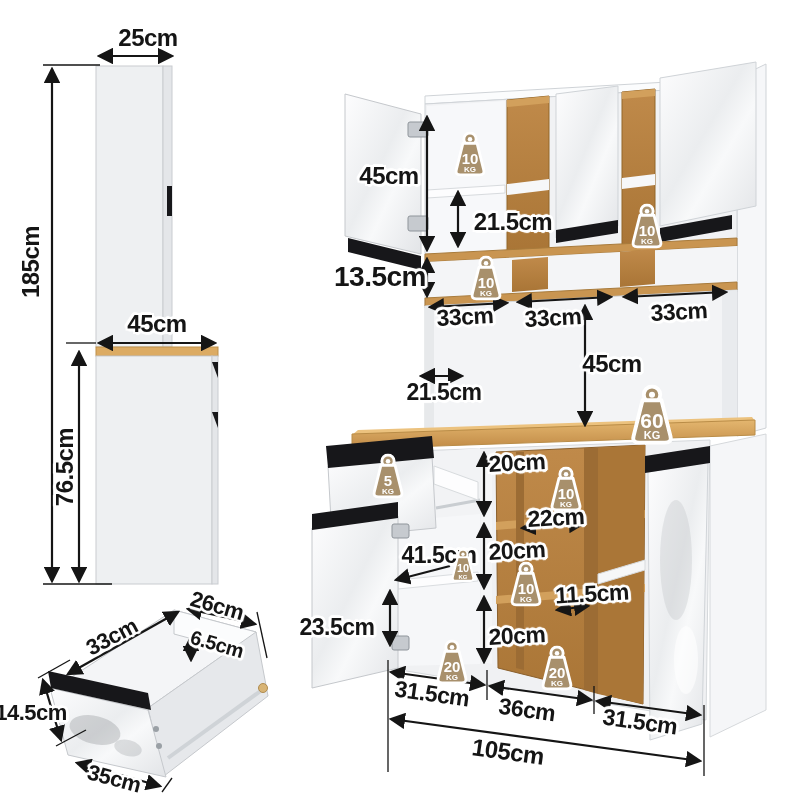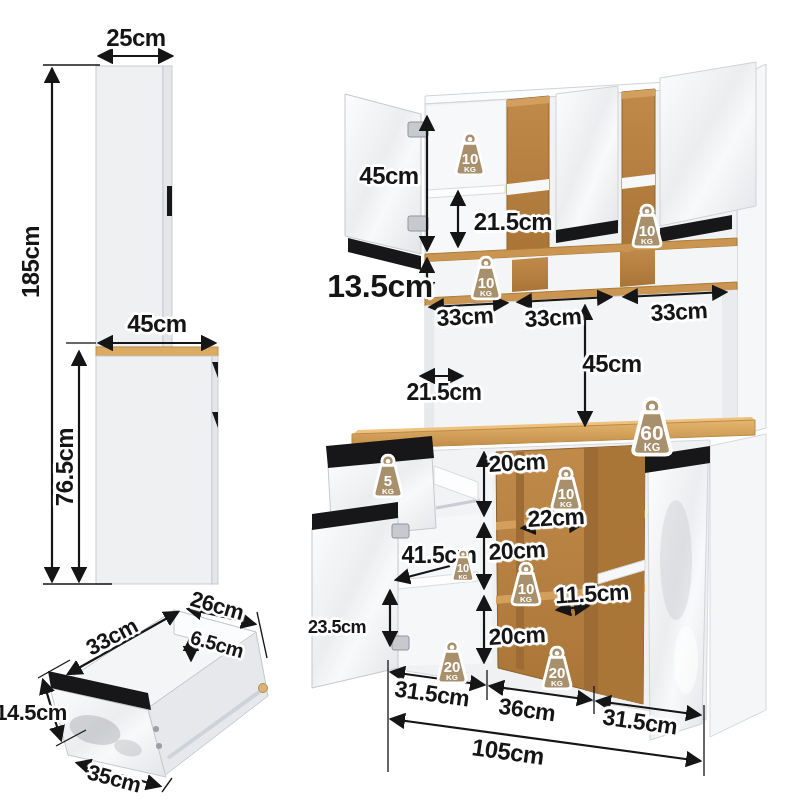--- a/index.html
+++ b/index.html
@@ -194,46 +194,46 @@
   <line x1="490" y1="686" x2="591" y2="700" marker-start="url(#ah)" marker-end="url(#ah)"></line>
   <line x1="597" y1="701" x2="700" y2="715" marker-start="url(#ah)" marker-end="url(#ah)"></line>
   <line x1="391" y1="719" x2="700" y2="761" marker-start="url(#ah)" marker-end="url(#ah)"></line>
   <line x1="388" y1="660" x2="388" y2="772" stroke-width="1.3"></line>
   <line x1="704" y1="705" x2="704" y2="776" stroke-width="1.3"></line>
   <line x1="487" y1="670" x2="487" y2="700" stroke-width="1.3"></line>
   <line x1="594" y1="686" x2="594" y2="714" stroke-width="1.3"></line>
 </g>
 </svg>
 
-<div class="lbl" style="left:136px;top:38px;font-size:24px">25cm</div>
+<div class="lbl" style="left:148px;top:38px;font-size:24px">25cm</div>
 <div class="lbl" style="left:31px;top:262px;font-size:24px;transform:translate(-50%,-50%) rotate(-90deg)">185cm</div>
 <div class="lbl" style="left:157px;top:324px;font-size:24px">45cm</div>
 <div class="lbl" style="left:65px;top:467px;font-size:24px;transform:translate(-50%,-50%) rotate(-90deg)">76.5cm</div>
 
 <div class="lbl" style="left:112px;top:637px;font-size:22px;transform:translate(-50%,-50%) rotate(-28deg)">33cm</div>
 <div class="lbl" style="left:217px;top:606px;font-size:22px;transform:translate(-50%,-50%) rotate(16deg)">26cm</div>
 <div class="lbl" style="left:217px;top:644px;font-size:20px;transform:translate(-50%,-50%) rotate(16deg)">6.5cm</div>
 <div class="lbl" style="left:31px;top:713px;font-size:22px">14.5cm</div>
 <div class="lbl" style="left:114px;top:779px;font-size:22px;transform:translate(-50%,-50%) rotate(15deg)">35cm</div>
 
 <div class="lbl" style="left:389px;top:176px;font-size:24px">45cm</div>
 <div class="lbl" style="left:513px;top:222px;font-size:24px">21.5cm</div>
-<div class="lbl" style="left:380px;top:286px;font-size:32px">13.5cm</div>
+<div class="lbl" style="left:380px;top:277px;font-size:28px">13.5cm</div>
 <div class="lbl" style="left:465px;top:317px;font-size:23px;transform:translate(-50%,-50%) rotate(-3deg)">33cm</div>
 <div class="lbl" style="left:553px;top:318px;font-size:23px;transform:translate(-50%,-50%) rotate(-3deg)">33cm</div>
 <div class="lbl" style="left:679px;top:312px;font-size:23px;transform:translate(-50%,-50%) rotate(-3deg)">33cm</div>
 <div class="lbl" style="left:612px;top:364px;font-size:24px">45cm</div>
 <div class="lbl" style="left:444px;top:392px;font-size:23px">21.5cm</div>
 
 <div class="lbl" style="left:517px;top:463px;font-size:23px;transform:translate(-50%,-50%) rotate(-3deg)">20cm</div>
 <div class="lbl" style="left:556px;top:518px;font-size:23px;transform:translate(-50%,-50%) rotate(-3deg)">22cm</div>
 <div class="lbl" style="left:517px;top:551px;font-size:23px;transform:translate(-50%,-50%) rotate(-3deg)">20cm</div>
 <div class="lbl" style="left:439px;top:555px;font-size:23px">41.5cm</div>
 <div class="lbl" style="left:592px;top:594px;font-size:23px;transform:translate(-50%,-50%) rotate(-3deg)">11.5cm</div>
-<div class="lbl" style="left:337px;top:627px;font-size:18px">23.5cm</div>
+<div class="lbl" style="left:337px;top:627px;font-size:23px">23.5cm</div>
 <div class="lbl" style="left:517px;top:636px;font-size:23px;transform:translate(-50%,-50%) rotate(-3deg)">20cm</div>
 
 <div class="lbl" style="left:432px;top:694px;font-size:23px;transform:translate(-50%,-50%) rotate(8deg)">31.5cm</div>
 <div class="lbl" style="left:527px;top:710px;font-size:23px;transform:translate(-50%,-50%) rotate(8deg)">36cm</div>
 <div class="lbl" style="left:640px;top:722px;font-size:23px;transform:translate(-50%,-50%) rotate(8deg)">31.5cm</div>
 <div class="lbl" style="left:508px;top:752px;font-size:24px;transform:translate(-50%,-50%) rotate(8deg)">105cm</div>
 
 <div class="wt wt-m" style="left:470px;top:155px">
   <svg viewBox="0 0 44 52">
         <circle cx="22" cy="8.5" r="6.8" fill="#a8906c" stroke="#fff" stroke-width="3.2"></circle>
@@ -254,21 +254,21 @@
 </div>
 <div class="wt wt-m" style="left:486px;top:279px">
   <svg viewBox="0 0 44 52">
         <circle cx="22" cy="8.5" r="6.8" fill="#a8906c" stroke="#fff" stroke-width="3.2"></circle>
         <circle cx="22" cy="8.5" r="2.5" fill="#fff"></circle>
         <path d="M14.2 13 H29.8 L37.2 42.5 Q38.6 48 32.6 48 H11.4 Q5.4 48 6.8 42.5 Z" fill="#a8906c" stroke="#fff" stroke-width="3.2" stroke-linejoin="round"></path>
       </svg>
   <span class="wt-num">10</span>
   <span class="wt-unit">KG</span>
 </div>
-<div class="wt wt-l" style="left:652px;top:428px">
+<div class="wt wt-l" style="left:652px;top:416px">
   <svg viewBox="0 0 44 52">
         <circle cx="22" cy="8.5" r="6.8" fill="#a8906c" stroke="#fff" stroke-width="3.2"></circle>
         <circle cx="22" cy="8.5" r="2.5" fill="#fff"></circle>
         <path d="M14.2 13 H29.8 L37.2 42.5 Q38.6 48 32.6 48 H11.4 Q5.4 48 6.8 42.5 Z" fill="#a8906c" stroke="#fff" stroke-width="3.2" stroke-linejoin="round"></path>
       </svg>
   <span class="wt-num">60</span>
   <span class="wt-unit">KG</span>
 </div>
 <div class="wt wt-m" style="left:388px;top:477px">
   <svg viewBox="0 0 44 52">

